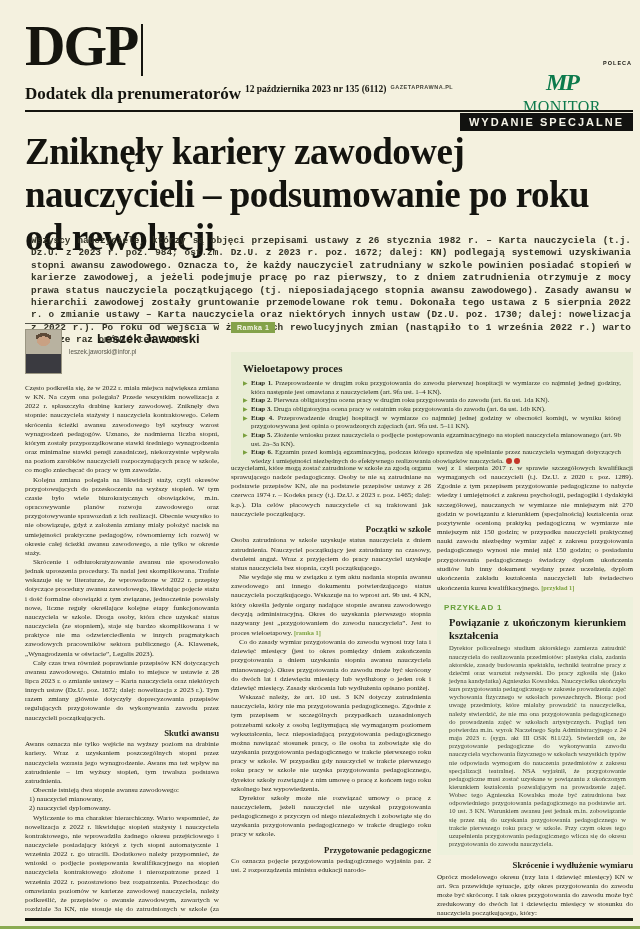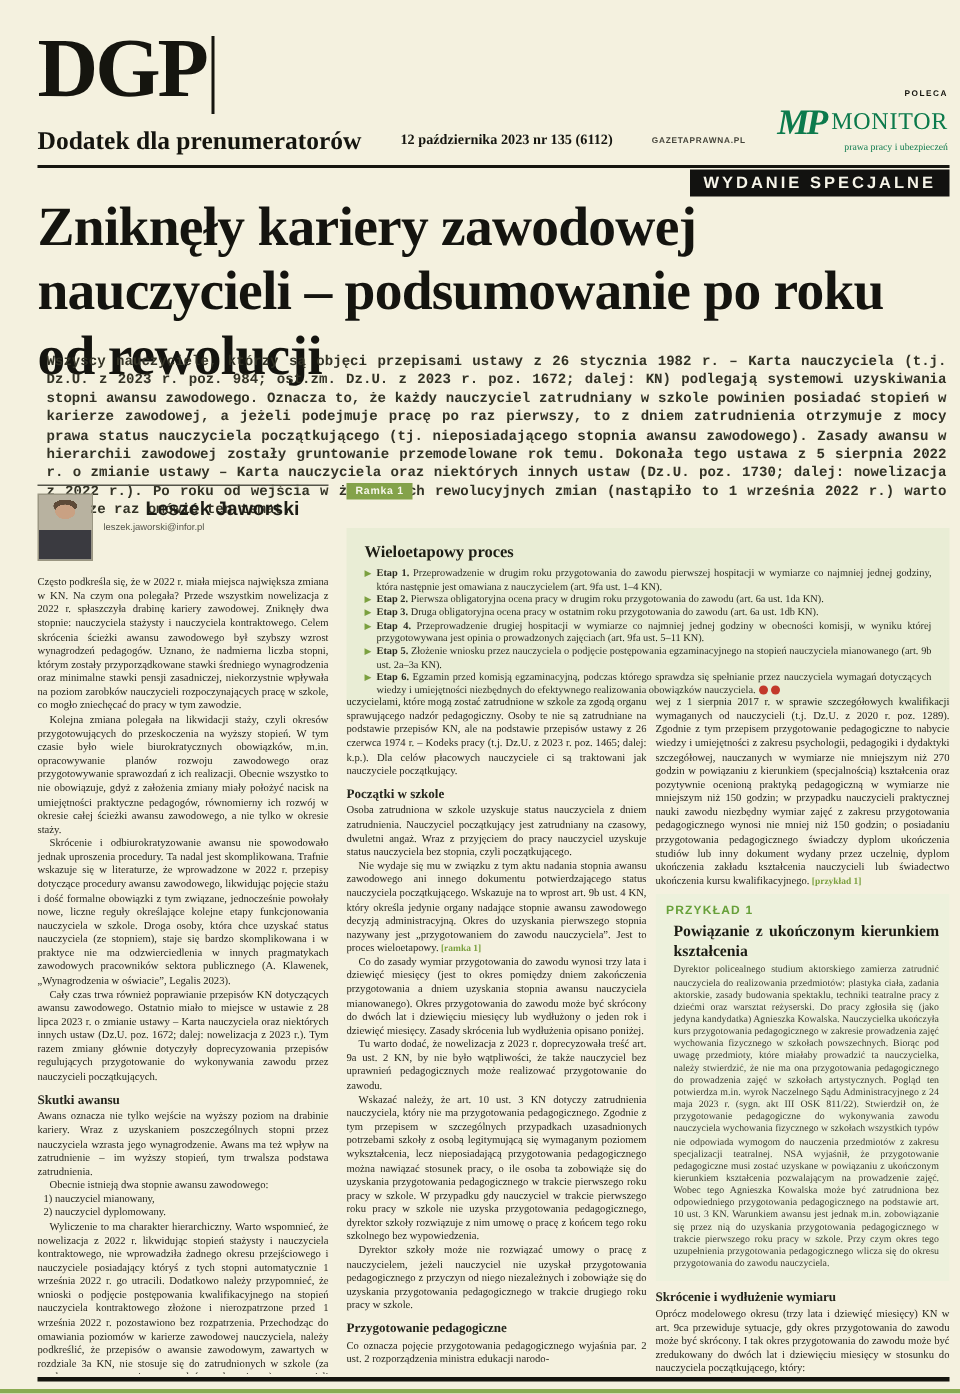--- a/index.html
+++ b/index.html
@@ -5,28 +5,28 @@
   * { margin:0; padding:0; box-sizing:border-box; }
   html,body { width:640px; }
   body { font-family:"Liberation Serif", serif; background:#e8e6d8; }
   .page { position:relative; width:640px; height:929px; background:#f4f1df; overflow:hidden; color:#23231b; }
 
   
   .masthead { position:absolute; left:25px; top:18px; display:flex; align-items:flex-start; gap:4px; }
   .mast-dgp { font-family:"Liberation Serif",serif; font-weight:bold; font-size:56px; line-height:56px; letter-spacing:-2px; color:#15150f; }
   .mast-sep { width:2px; height:52px; background:#15150f; margin-top:6px; }
   .mast-title { font-family:"Liberation Serif",serif; font-weight:bold; font-size:48px; line-height:56px; letter-spacing:-1px; color:#15150f; }
-  .mast-row { position:absolute; left:25px; top:84px; display:flex; align-items:center; gap:26px; }
+  .mast-row { position:absolute; left:25px; top:84px; display:flex; align-items:flex-start; gap:4px; }
   .mast-sub { font-family:"Liberation Serif",serif; font-weight:bold; font-size:17px; color:#15150f; }
   .mast-date { font-family:"Liberation Serif",serif; font-weight:bold; font-size:9.5px; color:#15150f; }
   .mast-site { font-family:"Liberation Sans",sans-serif; font-weight:bold; font-size:5.5px; letter-spacing:.5px; color:#44443a; text-transform:uppercase; }
 
   .poleca { position:absolute; right:8px; top:60px; font-family:"Liberation Sans",sans-serif; font-weight:bold; font-size:5.5px; letter-spacing:1px; color:#15150f; }
   .mplogo { position:absolute; right:8px; top:70px; width:140px; text-align:right; }
-  .mplogo-row { display:flex; align-items:center; justify-content:flex-end; gap:4px; }
+  .mplogo-row { display:flex; align-items:center; justify-content:flex-end; gap:4px;flex-direction:column; }
   .mp-mark { font-family:"Liberation Serif",serif; font-weight:bold; font-style:italic; font-size:24px; line-height:24px; color:#0c7a4c; letter-spacing:-2px; }
   .mp-word { font-family:"Liberation Serif",serif; font-size:16px; letter-spacing:.5px; color:#0c7a4c;text-align:right; }
   .mp-tag { font-family:"Liberation Serif",serif; font-size:6.5px; color:#0c7a4c; margin-top:1px; }
 
   .toprule { position:absolute; left:25px; right:7px; top:110px; height:2px; background:#15150f; }
   .special { position:absolute; right:7px; top:113px; background:#121210; color:#f6f4e8; font-family:"Liberation Sans",sans-serif; font-weight:bold; font-size:11px; letter-spacing:2px; padding:2.5px 9px 3.5px; }
 
   
   .headline { position:absolute; left:25px; top:130px; width:606px; font-family:"Liberation Serif",serif; font-weight:bold; font-size:37px; line-height:43px; letter-spacing:-.5px; color:#14140f; }
   .lead { position:absolute; left:31px; top:235px; width:600px; font-family:Liberation Mono, monospace; font-weight:bold; font-size:9.4px; line-height:12.4px; text-align:justify; color:#333326; }
@@ -43,21 +43,21 @@
   .author-mail { font-family:"Liberation Sans",sans-serif; font-size:6.3px; color:#55554a; margin-top:2px; }
 
   
   .col { position:absolute; font-size:7.1px; line-height:9.15px; text-align:justify; overflow:hidden; color:#26261d; }
   #col1 { left:25px;  top:384px; width:194px; height:532px; }
   #col2 { left:231px; top:464px; width:200px; height:452px; }
   #col3 { left:437px; top:464px; width:196px; height:452px; }
   .b-p  { text-indent:8px; }
   .b-p0 { text-indent:0; }
   .b-n  { text-indent:4px; text-align:left; }
-  .b-h  { font-weight:bold; font-size:8.7px; line-height:10px; margin:5px 0 2.5px; text-indent:0; text-align:left; }
+  .b-h  { font-weight:bold; font-size:8.7px; line-height:10px; margin:5px 0 2.5px; text-indent:0; text-align:right; }
   .gref { color:#7ba03f; font-weight:bold; font-size:6.3px; }
 
   
   .ramka-tag { position:absolute; left:231px; top:322px; background:#84a24a; color:#f7f6ea; font-family:"Liberation Sans",sans-serif; font-weight:bold; font-size:7px; letter-spacing:.5px; padding:1.5px 6px 2px; }
   .ramka { position:absolute; left:231px; top:352px; width:402px; height:121px; background:#e9edd5; padding:10px 12px 8px; overflow:hidden; }
   .ramka-title { font-family:"Liberation Serif",serif; font-weight:bold; font-size:11px; color:#1d1d15; margin-bottom:5px; }
   .ramka-items { font-size:6.9px; line-height:8.65px; text-align:justify; color:#2a2a20; }
   .b-etap { position:relative; padding-left:8px; }
   .b-etap .mk { position:absolute; left:0; top:0; color:#7ba03f; font-size:6px; }
   .red-dot { display:inline-block; width:6px; height:6px; border-radius:50%; background:#c2392b; margin-left:2px; vertical-align:-1px; }
@@ -135,21 +135,20 @@
       <div class="b-n">1) nauczyciel mianowany,</div>
       <div class="b-n">2) nauczyciel dyplomowany.</div>
       <div class="b-p">Wyliczenie to ma charakter hierarchiczny. Warto wspomnieć, że nowelizacja z 2022 r. likwidując stopień stażysty i nauczyciela kontraktowego, nie wprowadziła żadnego okresu przejściowego i nauczyciele posiadający któryś z tych stopni automatycznie 1 września 2022 r. go utracili. Dodatkowo należy przypomnieć, że wnioski o podjęcie postępowania kwalifikacyjnego na stopień nauczyciela kontraktowego złożone i nierozpatrzone przed 1 września 2022 r. pozostawiono bez rozpatrzenia. Przechodząc do omawiania poziomów w karierze zawodowej nauczyciela, należy podkreślić, że przepisów o awansie zawodowym, zawartych w rozdziale 3a KN, nie stosuje się do zatrudnionych w szkole (za zgodą organu sprawującego nadzór pedagogiczny) nauczycieli nieposiadających wymaganych kwalifikacji (art. 10 ust. 10 KN). Przepisy te nie mają także zastosowania do osób niebędących na-</div>
     </div>
   <div class="col" id="col2">
       <div class="b-p0">uczycielami, które mogą zostać zatrudnione w szkole za zgodą organu sprawującego nadzór pedagogiczny. Osoby te nie są zatrudniane na podstawie przepisów KN, ale na podstawie przepisów ustawy z 26 czerwca 1974 r. – Kodeks pracy (t.j. Dz.U. z 2023 r. poz. 1465; dalej: k.p.). Dla celów płacowych nauczyciele ci są traktowani jak nauczyciele początkujący.</div>
       <div class="b-h">Początki w szkole</div>
       <div class="b-p0">Osoba zatrudniona w szkole uzyskuje status nauczyciela z dniem zatrudnienia. Nauczyciel początkujący jest zatrudniany na czasowy, dwuletni angaż. Wraz z przyjęciem do pracy nauczyciel uzyskuje status nauczyciela bez stopnia, czyli początkującego.</div>
       <div class="b-p">Nie wydaje się mu w związku z tym aktu nadania stopnia awansu zawodowego ani innego dokumentu potwierdzającego status nauczyciela początkującego. Wskazuje na to wprost art. 9b ust. 4 KN, który określa jedynie organy nadające stopnie awansu zawodowego decyzją administracyjną. Okres do uzyskania pierwszego stopnia nazywany jest „przygotowaniem do zawodu nauczyciela”. Jest to proces wieloetapowy.<span class="gref"> [ramka 1]</span></div>
       <div class="b-p">Co do zasady wymiar przygotowania do zawodu wynosi trzy lata i dziewięć miesięcy (jest to okres pomiędzy dniem zakończenia przygotowania a dniem uzyskania stopnia awansu nauczyciela mianowanego). Okres przygotowania do zawodu może być skrócony do dwóch lat i dziewięciu miesięcy lub wydłużony o jeden rok i dziewięć miesięcy. Zasady skrócenia lub wydłużenia opisano poniżej.</div>
-      <div class="b-p">Tu warto dodać, że nowelizacja z 2023 r. doprecyzowała treść art. 9a ust. 2 KN, by nie było wątpliwości, że także nauczyciel bez uprawnień pedagogicznych może realizować przygotowanie do zawodu.</div>
       <div class="b-p">Wskazać należy, że art. 10 ust. 3 KN dotyczy zatrudnienia nauczyciela, który nie ma przygotowania pedagogicznego. Zgodnie z tym przepisem w szczególnych przypadkach uzasadnionych potrzebami szkoły z osobą legitymującą się wymaganym poziomem wykształcenia, lecz nieposiadającą przygotowania pedagogicznego można nawiązać stosunek pracy, o ile osoba ta zobowiąże się do uzyskania przygotowania pedagogicznego w trakcie pierwszego roku pracy w szkole. W przypadku gdy nauczyciel w trakcie pierwszego roku pracy w szkole nie uzyska przygotowania pedagogicznego, dyrektor szkoły rozwiązuje z nim umowę o pracę z końcem tego roku szkolnego bez wypowiedzenia.</div>
       <div class="b-p">Dyrektor szkoły może nie rozwiązać umowy o pracę z nauczycielem, jeżeli nauczyciel nie uzyskał przygotowania pedagogicznego z przyczyn od niego niezależnych i zobowiąże się do uzyskania przygotowania pedagogicznego w trakcie drugiego roku pracy w szkole.</div>
       <div class="b-h">Przygotowanie pedagogiczne</div>
       <div class="b-p0">Co oznacza pojęcie przygotowania pedagogicznego wyjaśnia par. 2 ust. 2 rozporządzenia ministra edukacji narodo-</div>
     </div>
 
   <div class="col" id="col3">
     <div>
         <div class="b-p0">wej z 1 sierpnia 2017 r. w sprawie szczegółowych kwalifikacji wymaganych od nauczycieli (t.j. Dz.U. z 2020 r. poz. 1289). Zgodnie z tym przepisem przygotowanie pedagogiczne to nabycie wiedzy i umiejętności z zakresu psychologii, pedagogiki i dydaktyki szczegółowej, nauczanych w wymiarze nie mniejszym niż 270 godzin w powiązaniu z kierunkiem (specjalnością) kształcenia oraz pozytywnie ocenioną praktyką pedagogiczną w wymiarze nie mniejszym niż 150 godzin; w przypadku nauczycieli praktycznej nauki zawodu niezbędny wymiar zajęć z zakresu przygotowania pedagogicznego wynosi nie mniej niż 150 godzin; o posiadaniu przygotowania pedagogicznego świadczy dyplom ukończenia studiów lub inny dokument wydany przez uczelnię, dyplom ukończenia zakładu kształcenia nauczycieli lub świadectwo ukończenia kursu kwalifikacyjnego.<span class="gref"> [przykład 1]</span></div>
       </div>

